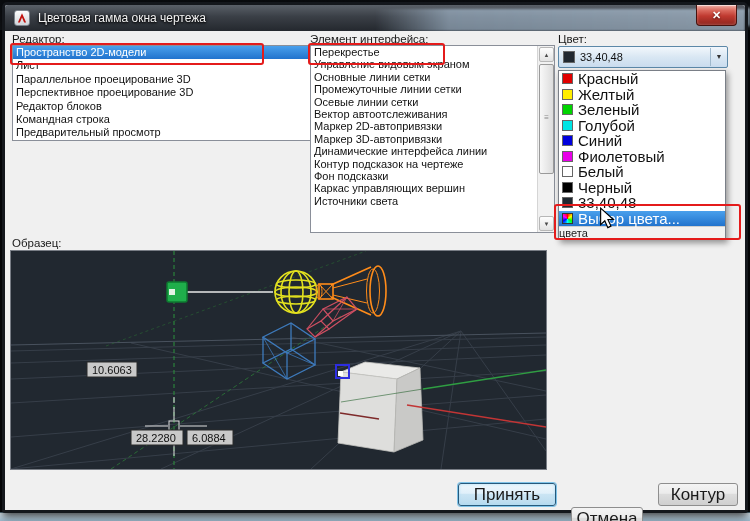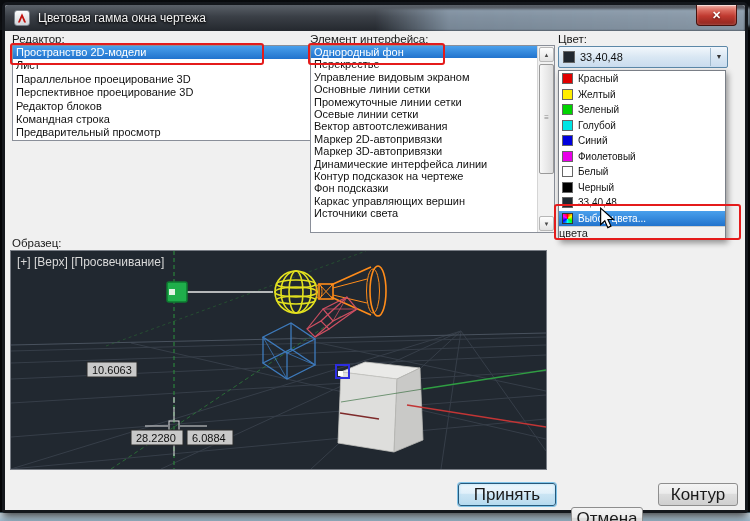--- a/index.html
+++ b/index.html
@@ -65,21 +65,21 @@
   .combo { position:absolute; left:553px; top:15px; width:170px; height:22px;
     background:linear-gradient(180deg,#f2f7fc,#d9e7f3 50%,#cadcee);
     border:1px solid #5c88a8; border-radius:2px; display:flex; align-items:center; padding-left:4px; }
   .swatch { width:12px; height:12px; border:1px solid #666; display:inline-block; flex:none; }
   .combo .cval { font-size:11px; color:#111; margin-left:5px; flex:1; }
   .combo .carr { width:17px; height:18px; font-size:7px; color:#333; text-align:center; line-height:18px;
     border-left:1px solid #9fb8cc; }
 
   .droplist { position:absolute; left:553px; top:39px; width:168px; background:#fff;
     border:1px solid #7a7f87; box-shadow:2px 3px 6px rgba(0,0,0,.4); z-index:5; }
-  .opt { height:15.5px; display:flex; align-items:center; padding-left:3px; font-size:10px; color:#111; }
+  .opt { height:15.5px; display:flex; align-items:center; padding-left:3px; font-size:15px; color:#111; }
   .opt .swatch { width:11px; height:11px; margin-right:5px; }
   .opt.hl { background:linear-gradient(180deg,#4aa0ec,#2173cd); color:#fff; }
   .swatch.rainbow { background:conic-gradient(#f00,#ff0,#0f0,#0ff,#00f,#f0f,#f00); border:1px solid #333; }
   .ttip-row { height:13px; background:#f2f2f2; border-top:1px solid #cfcfcf;
     font-size:11px; color:#222; line-height:12px; overflow:hidden; }
 
   
   .redbox { position:absolute; border:2px solid #e41b1b; border-radius:3px; z-index:8; pointer-events:none; }
   #red1 { left:5px;  top:12px; width:254px; height:22px; }
   #red2 { left:303px; top:12px; width:137px; height:22px; }
@@ -136,21 +136,20 @@
       <div class="lrow">Параллельное проецирование 3D</div>
       <div class="lrow">Перспективное проецирование 3D</div>
       <div class="lrow">Редактор блоков</div>
       <div class="lrow">Командная строка</div>
       <div class="lrow">Предварительный просмотр</div>
     </div>
     <div class="redbox" id="red1"></div>
 
     <div class="listbox" id="ui-list" style="left:305px;top:14px;width:245px;height:188px;">
       <div class="rows">
-        <div class="lrow sel">Однородный фон</div>
         <div class="lrow">Перекрестье</div>
         <div class="lrow">Управление видовым экраном</div>
         <div class="lrow">Основные линии сетки</div>
         <div class="lrow">Промежуточные линии сетки</div>
         <div class="lrow">Осевые линии сетки</div>
         <div class="lrow">Вектор автоотслеживания</div>
         <div class="lrow">Маркер 2D-автопривязки</div>
         <div class="lrow">Маркер 3D-автопривязки</div>
         <div class="lrow">Динамические интерфейса линии</div>
         <div class="lrow">Контур подсказок на чертеже</div>
@@ -216,21 +215,20 @@
       <div class="ttip-row">цвета</div>
     </div>
     <div class="redbox" id="red3"></div>
 
     <svg class="cursor" style="left:593px;top:176px;" width="18" height="22" viewBox="0 0 13 19">
       <path d="M1,1 L1,15.2 L4.6,11.9 L7.2,17.8 L9.9,16.5 L7.3,10.8 L12,10.8 Z" fill="#fff" stroke="#000" stroke-width="1"></path>
     </svg>
 
     <div class="lbl" style="left:7px;top:206px;">Образец:</div>
     <div class="preview">
-      <div class="vp-label">[+] [Верх] [Просвечивание]</div>
       <svg width="535" height="218" viewBox="0 0 535 218">
 
         <g stroke="#3a424d" stroke-width="1" opacity="0.85">
           <line x1="0" y1="100" x2="535" y2="86"></line>
           <line x1="0" y1="112" x2="535" y2="94"></line>
           <line x1="0" y1="128" x2="535" y2="104"></line>
           <line x1="0" y1="152" x2="535" y2="120"></line>
           <line x1="0" y1="186" x2="535" y2="144"></line>
           <line x1="0" y1="218" x2="535" y2="168"></line>
           <line x1="450" y1="80" x2="0" y2="218"></line>

